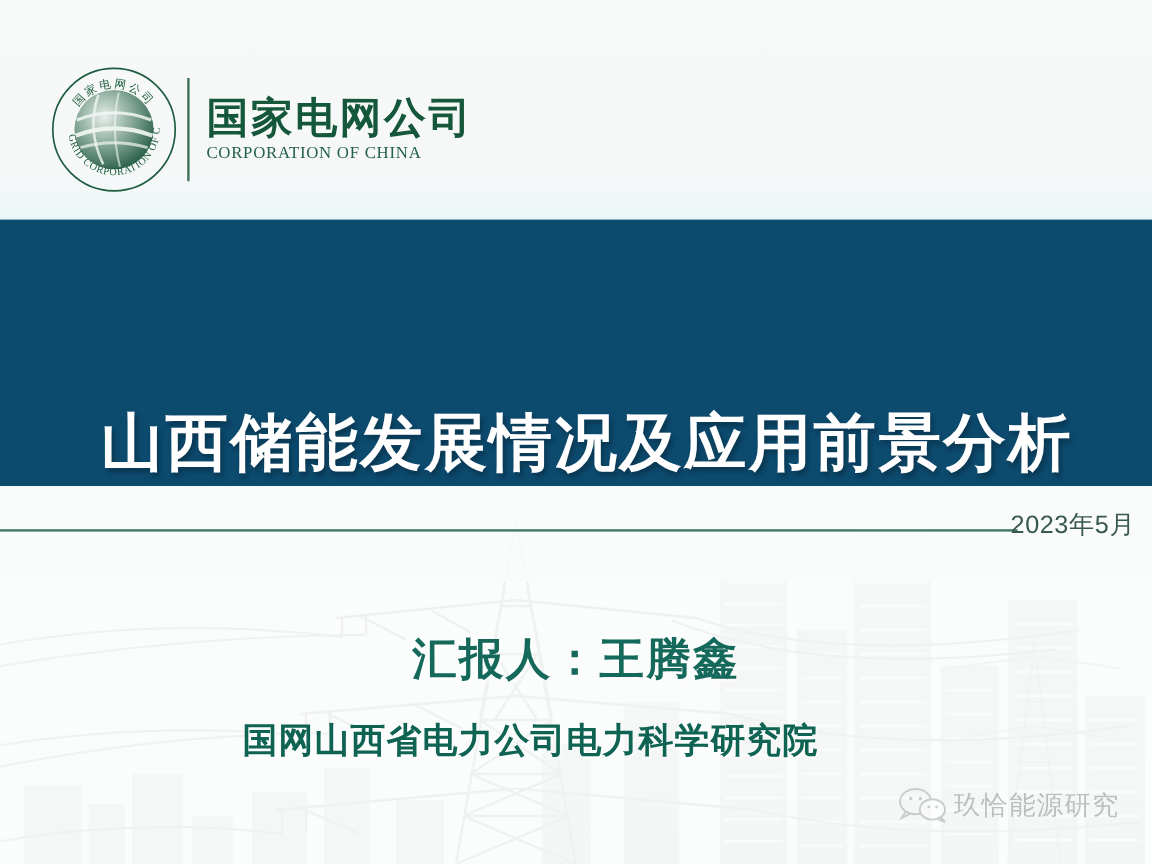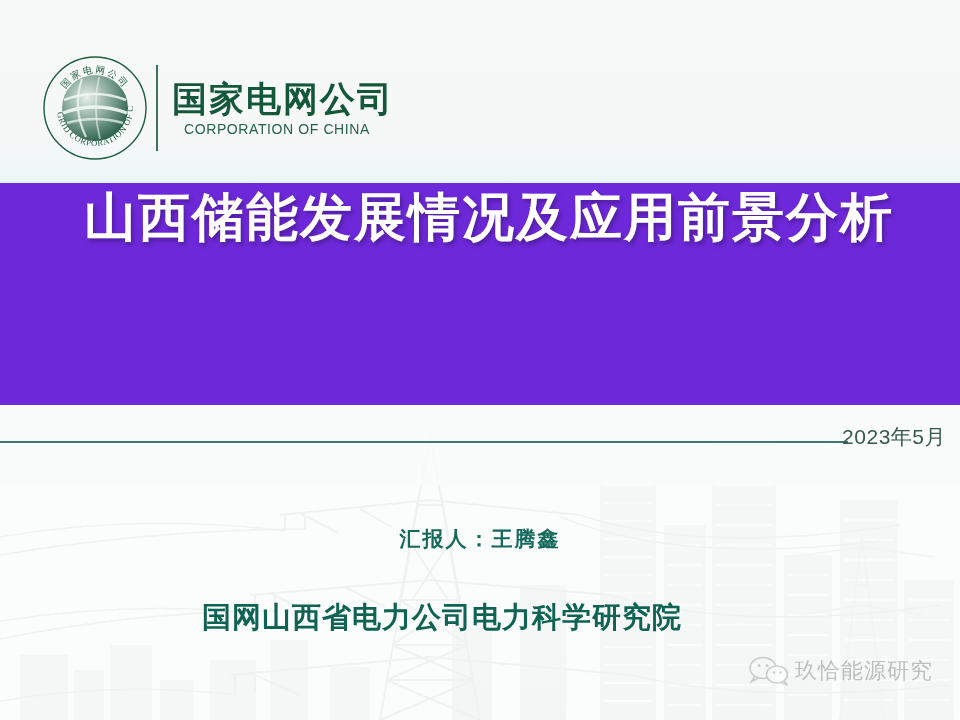--- a/index.html
+++ b/index.html
@@ -69,38 +69,37 @@
   }
   .logo-en {
     font-family: "Liberation Serif", "DejaVu Serif", serif;
     font-size: 30px;
     font-weight: bold;
     letter-spacing: 1px;
     color: #14573a;
     line-height: 1.02;
   }
   .logo-sub {
-    font-family: Liberation Sans, sans-serif;
+    font-family: Liberation Serif, serif;
     font-size: 14px;
     letter-spacing: 0.6px;
     color: #24604a;
     margin-top: 3px;
-    margin-left: 12px;
   }
 
   
   .title-banner {
     position: absolute;
     left: 0;
     top: 183px;
     width: 960px;
     height: 222px;
-    background: #6d28d9;
+    background: #0c4a6e;
     display: flex;
-    align-items: flex-start;
+    align-items: flex-end;
   }
   .title-banner .banner-title {
     color: #ffffff;
     font-size: 52px;
     font-weight: bold;
     letter-spacing: 2px;
     margin-left: 84px;
     text-shadow: 2px 3px 4px rgba(0,0,0,0.28);
     white-space: nowrap;
   }
@@ -140,21 +139,21 @@
     color: #38584f;
     letter-spacing: 0.5px;
   }
 
   .presenter {
     position: absolute;
     left: 0;
     top: 525px;
     width: 960px;
     text-align: center;
-    font-size: 21px;
+    font-size: 37px;
     font-weight: bold;
     color: #14695a;
     letter-spacing: 2px;
     text-shadow: 1px 1px 2px rgba(255,255,255,0.8);
   }
   .org {
     position: absolute;
     left: 0;
     top: 598px;
     width: 884px;

